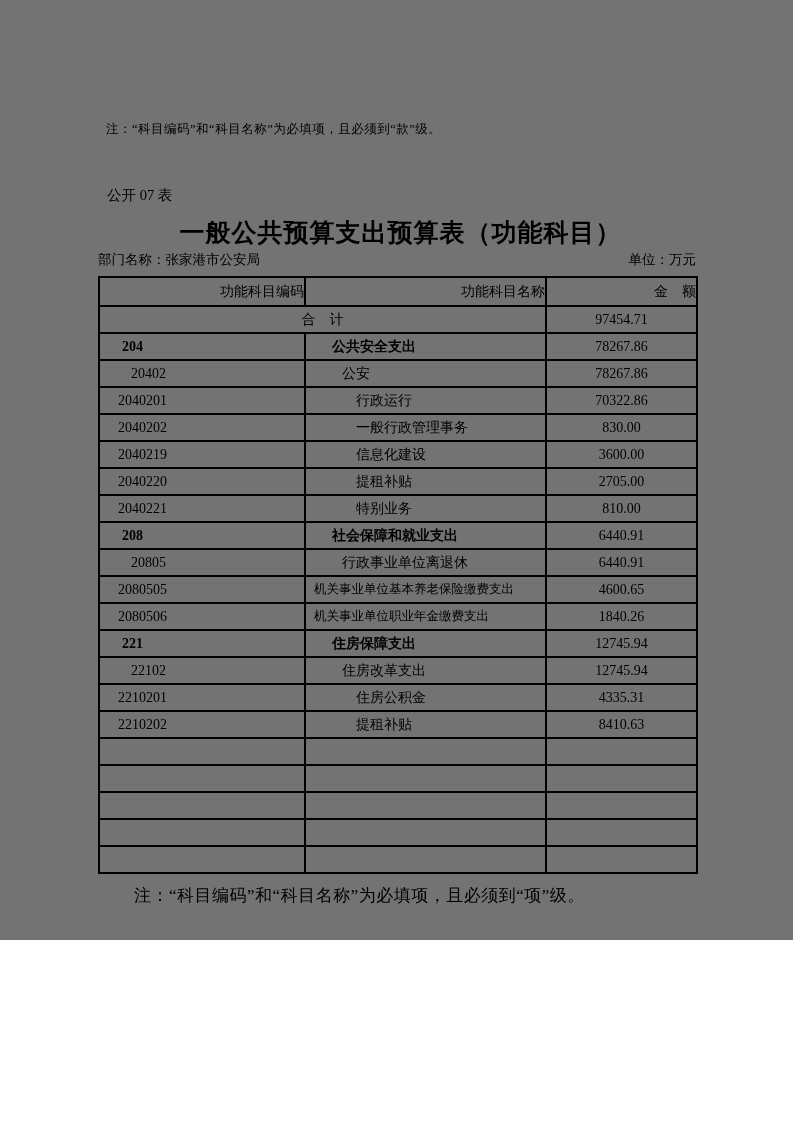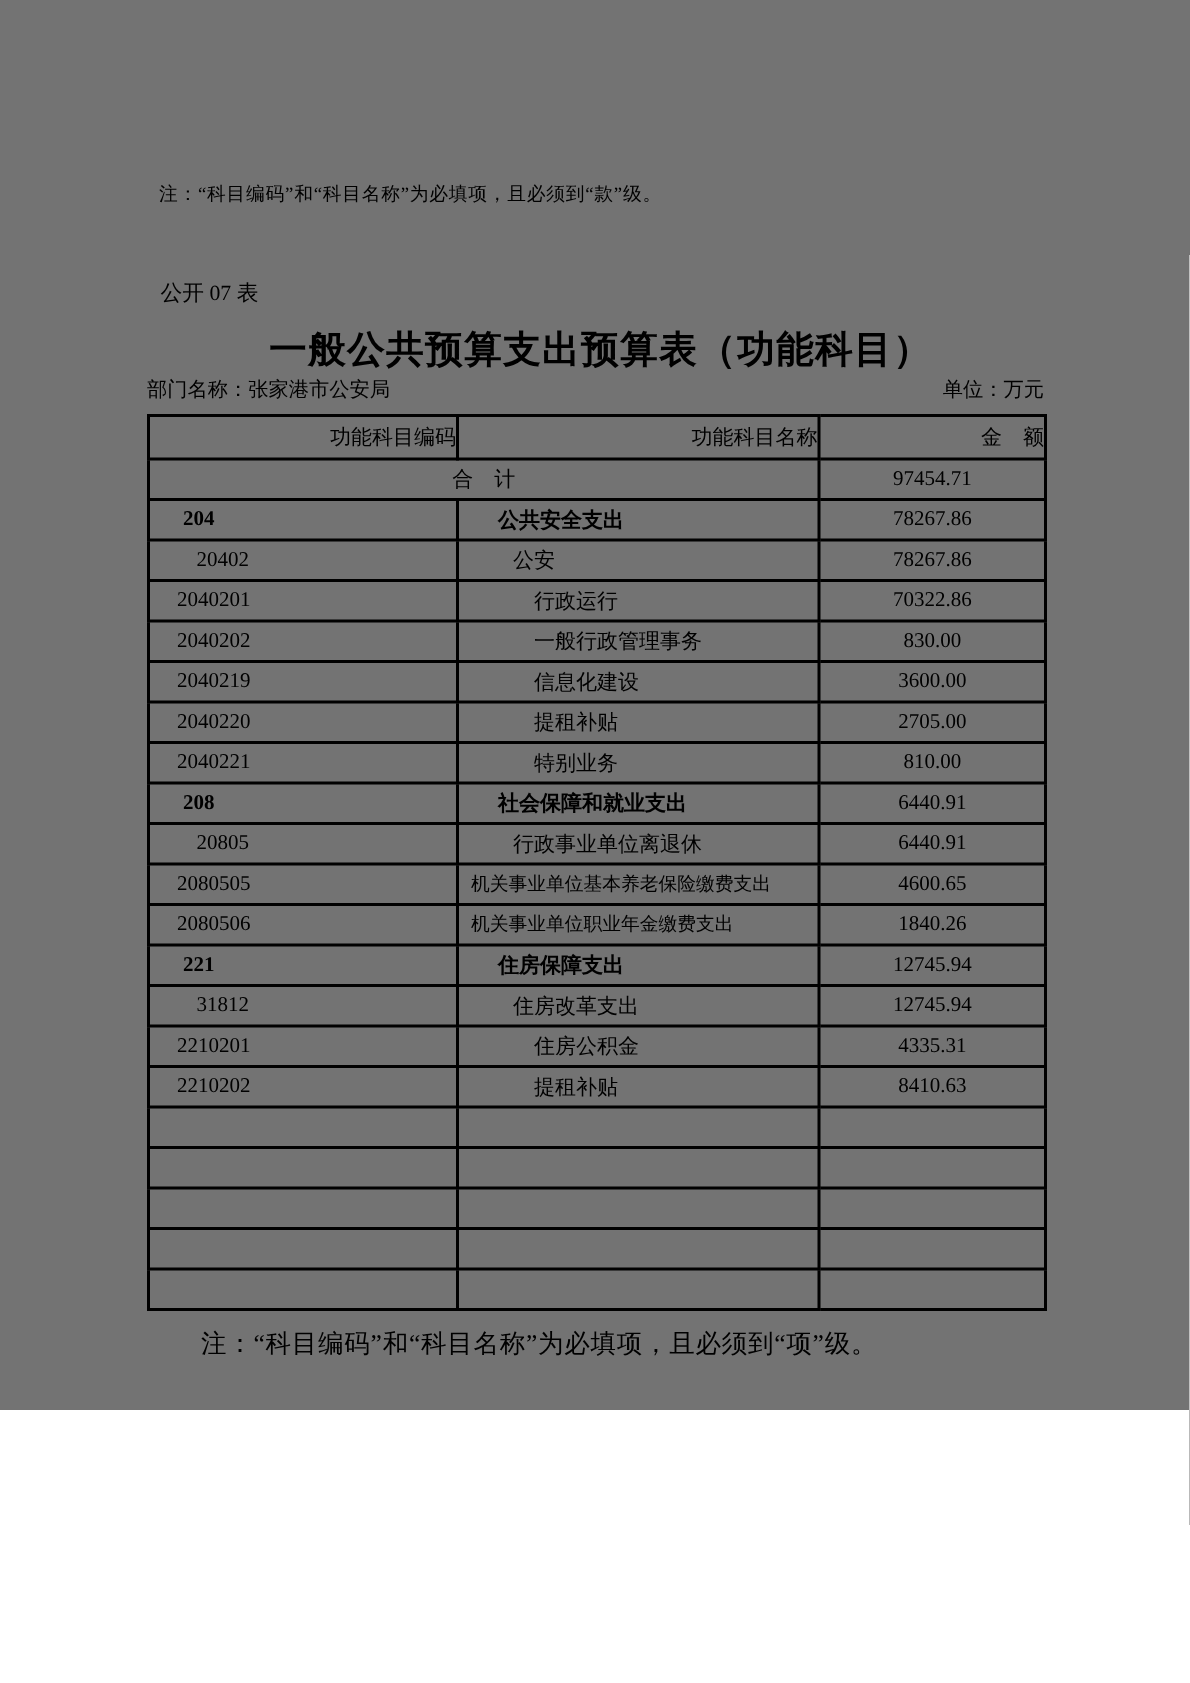--- a/index.html
+++ b/index.html
@@ -196,21 +196,21 @@
           <td class="code">2080506</td>
           <td class="name long">机关事业单位职业年金缴费支出</td>
           <td class="amount">1840.26</td>
         </tr>
         <tr class="lvl1">
           <td class="code">221</td>
           <td class="name">住房保障支出</td>
           <td class="amount">12745.94</td>
         </tr>
         <tr class="lvl2">
-          <td class="code">31812</td>
+          <td class="code">22102</td>
           <td class="name">住房改革支出</td>
           <td class="amount">12745.94</td>
         </tr>
         <tr class="lvl3">
           <td class="code">2210201</td>
           <td class="name">住房公积金</td>
           <td class="amount">4335.31</td>
         </tr>
         <tr class="lvl3">
           <td class="code">2210202</td>

